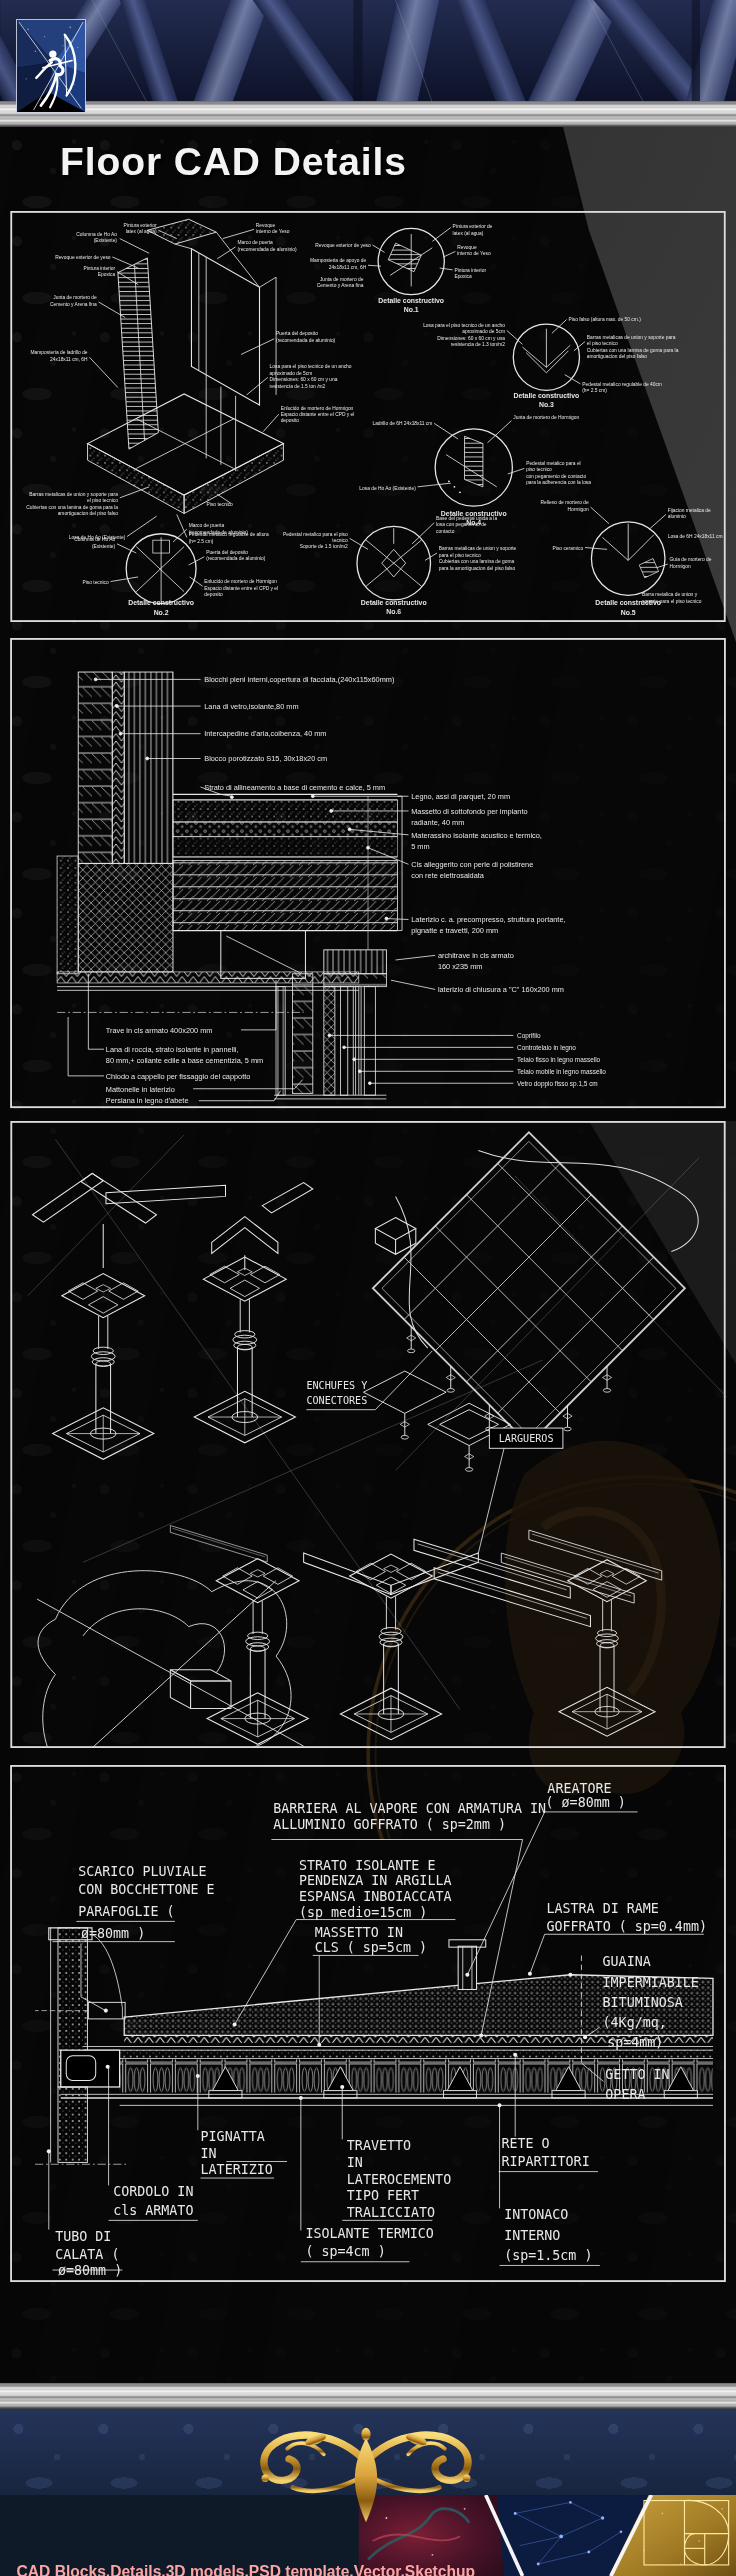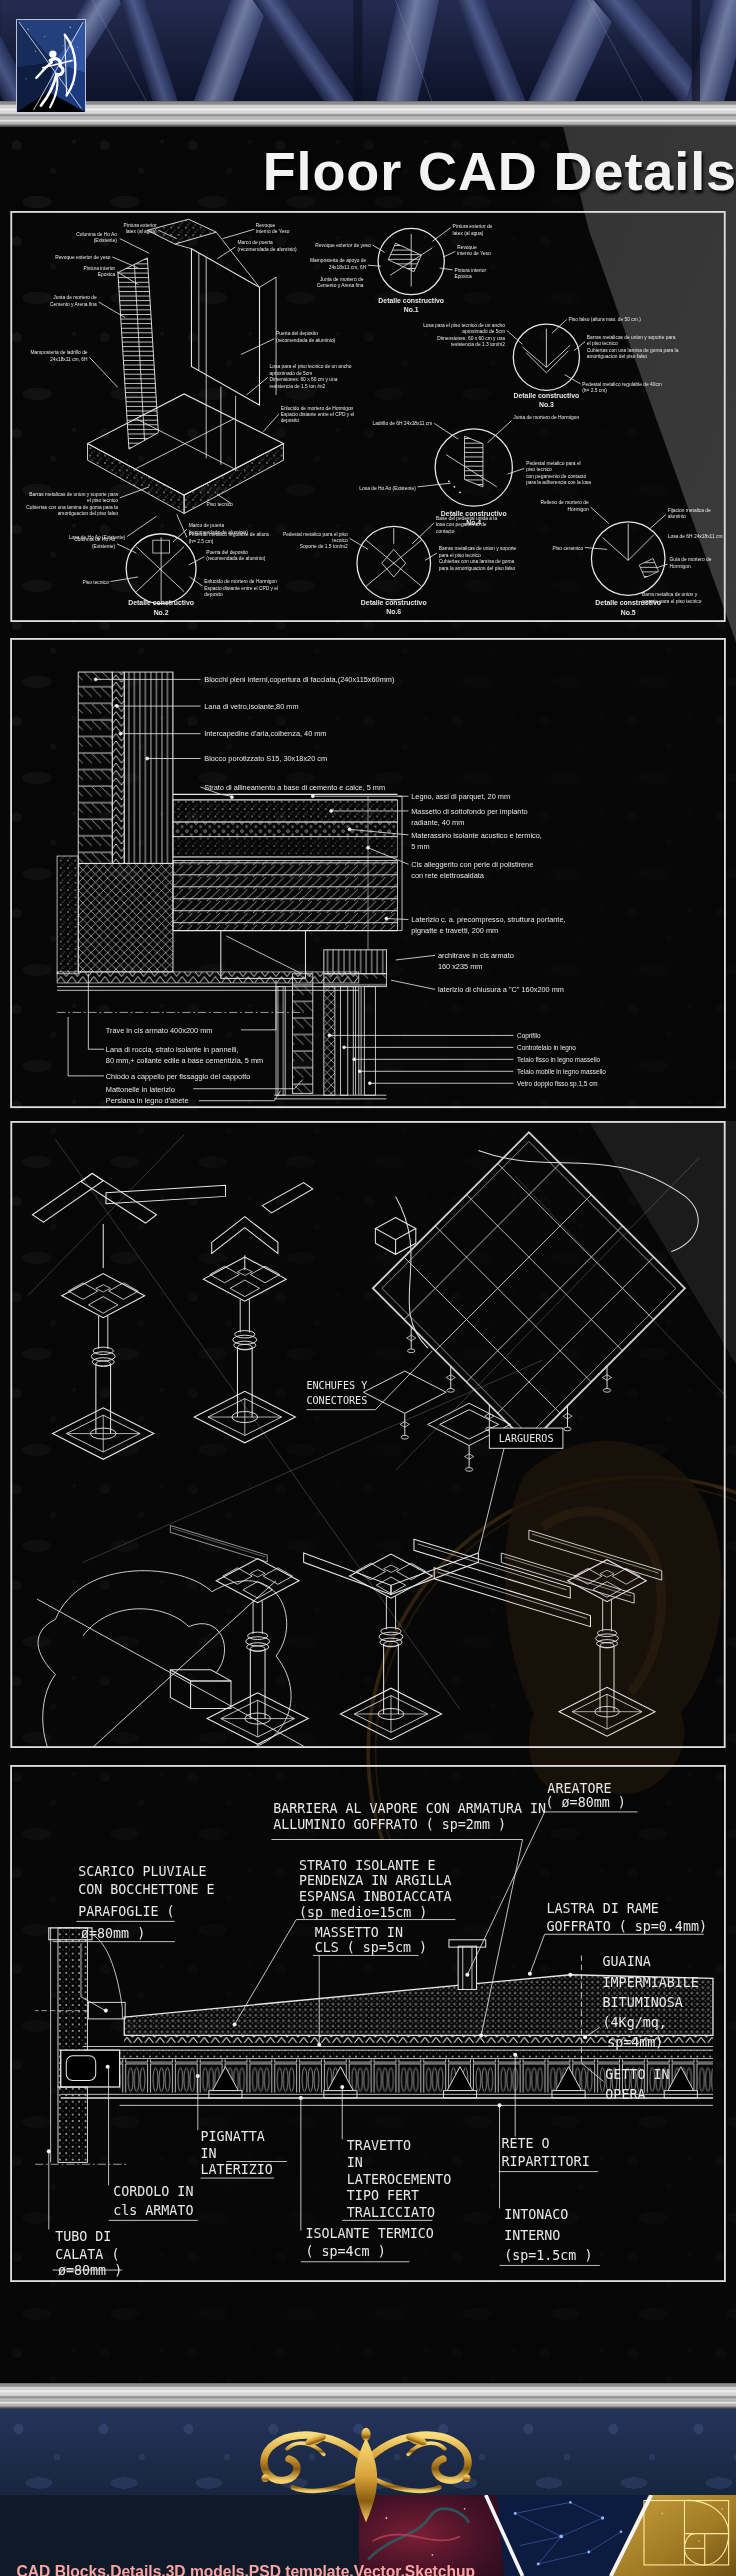--- a/index.html
+++ b/index.html
@@ -23,22 +23,22 @@
       radial-gradient(ellipse 24px 10px at 37px 75px, rgba(255,255,255,.05) 0 60%, transparent 62%),
       radial-gradient(circle 3.7px at 74px 14.7px, rgba(255,255,255,.05) 0 60%, transparent 62%);
     background-size:88px 96px;
     -webkit-mask-image:linear-gradient(100deg,rgba(0,0,0,.95),rgba(0,0,0,.2) 55%,rgba(0,0,0,.4));
     mask-image:linear-gradient(100deg,rgba(0,0,0,.95),rgba(0,0,0,.2) 55%,rgba(0,0,0,.4));}
   .wedge1{left:0;top:127px;width:736px;height:515px;
     background:linear-gradient(115deg,#2e2e2e,#3f3f3f);
     clip-path:polygon(76.5% 0,100% 0,100% 100%,80% 20%);opacity:.92;}
   .wedge2{left:0;top:1121px;width:736px;height:276px;background:#1e1e1e;
     clip-path:polygon(80% 0,100% 0,100% 88%);opacity:.9;}
-  .title{left:60px;top:140px;width:677px;text-align:right;color:#f3f3f3;
-    font-size:54px;font-weight:bold;letter-spacing:0.9px;
+  .title{left:60px;top:140px;width:677px;text-align:left;color:#f3f3f3;
+    font-size:39px;font-weight:bold;letter-spacing:0.9px;
     text-shadow:1.8px 2.8px 2.8px rgba(0,0,0,.9);z-index:5;}
   
   .psvg{left:0;z-index:4;}
   svg text{fill:#e8e8e8;}
   .t5{font:5.3px "Liberation Sans",sans-serif;}
   .t6{font:bold 7.5px "Liberation Sans",sans-serif;}
   .t8{font:8px "Liberation Sans",sans-serif;}
   .tm{font:14.5px "DejaVu Sans Mono",monospace;}
   .ln{stroke:#e6e6e6;stroke-width:.9;fill:none;}
   .ln2{stroke:#e6e6e6;stroke-width:1.4;fill:none;}

